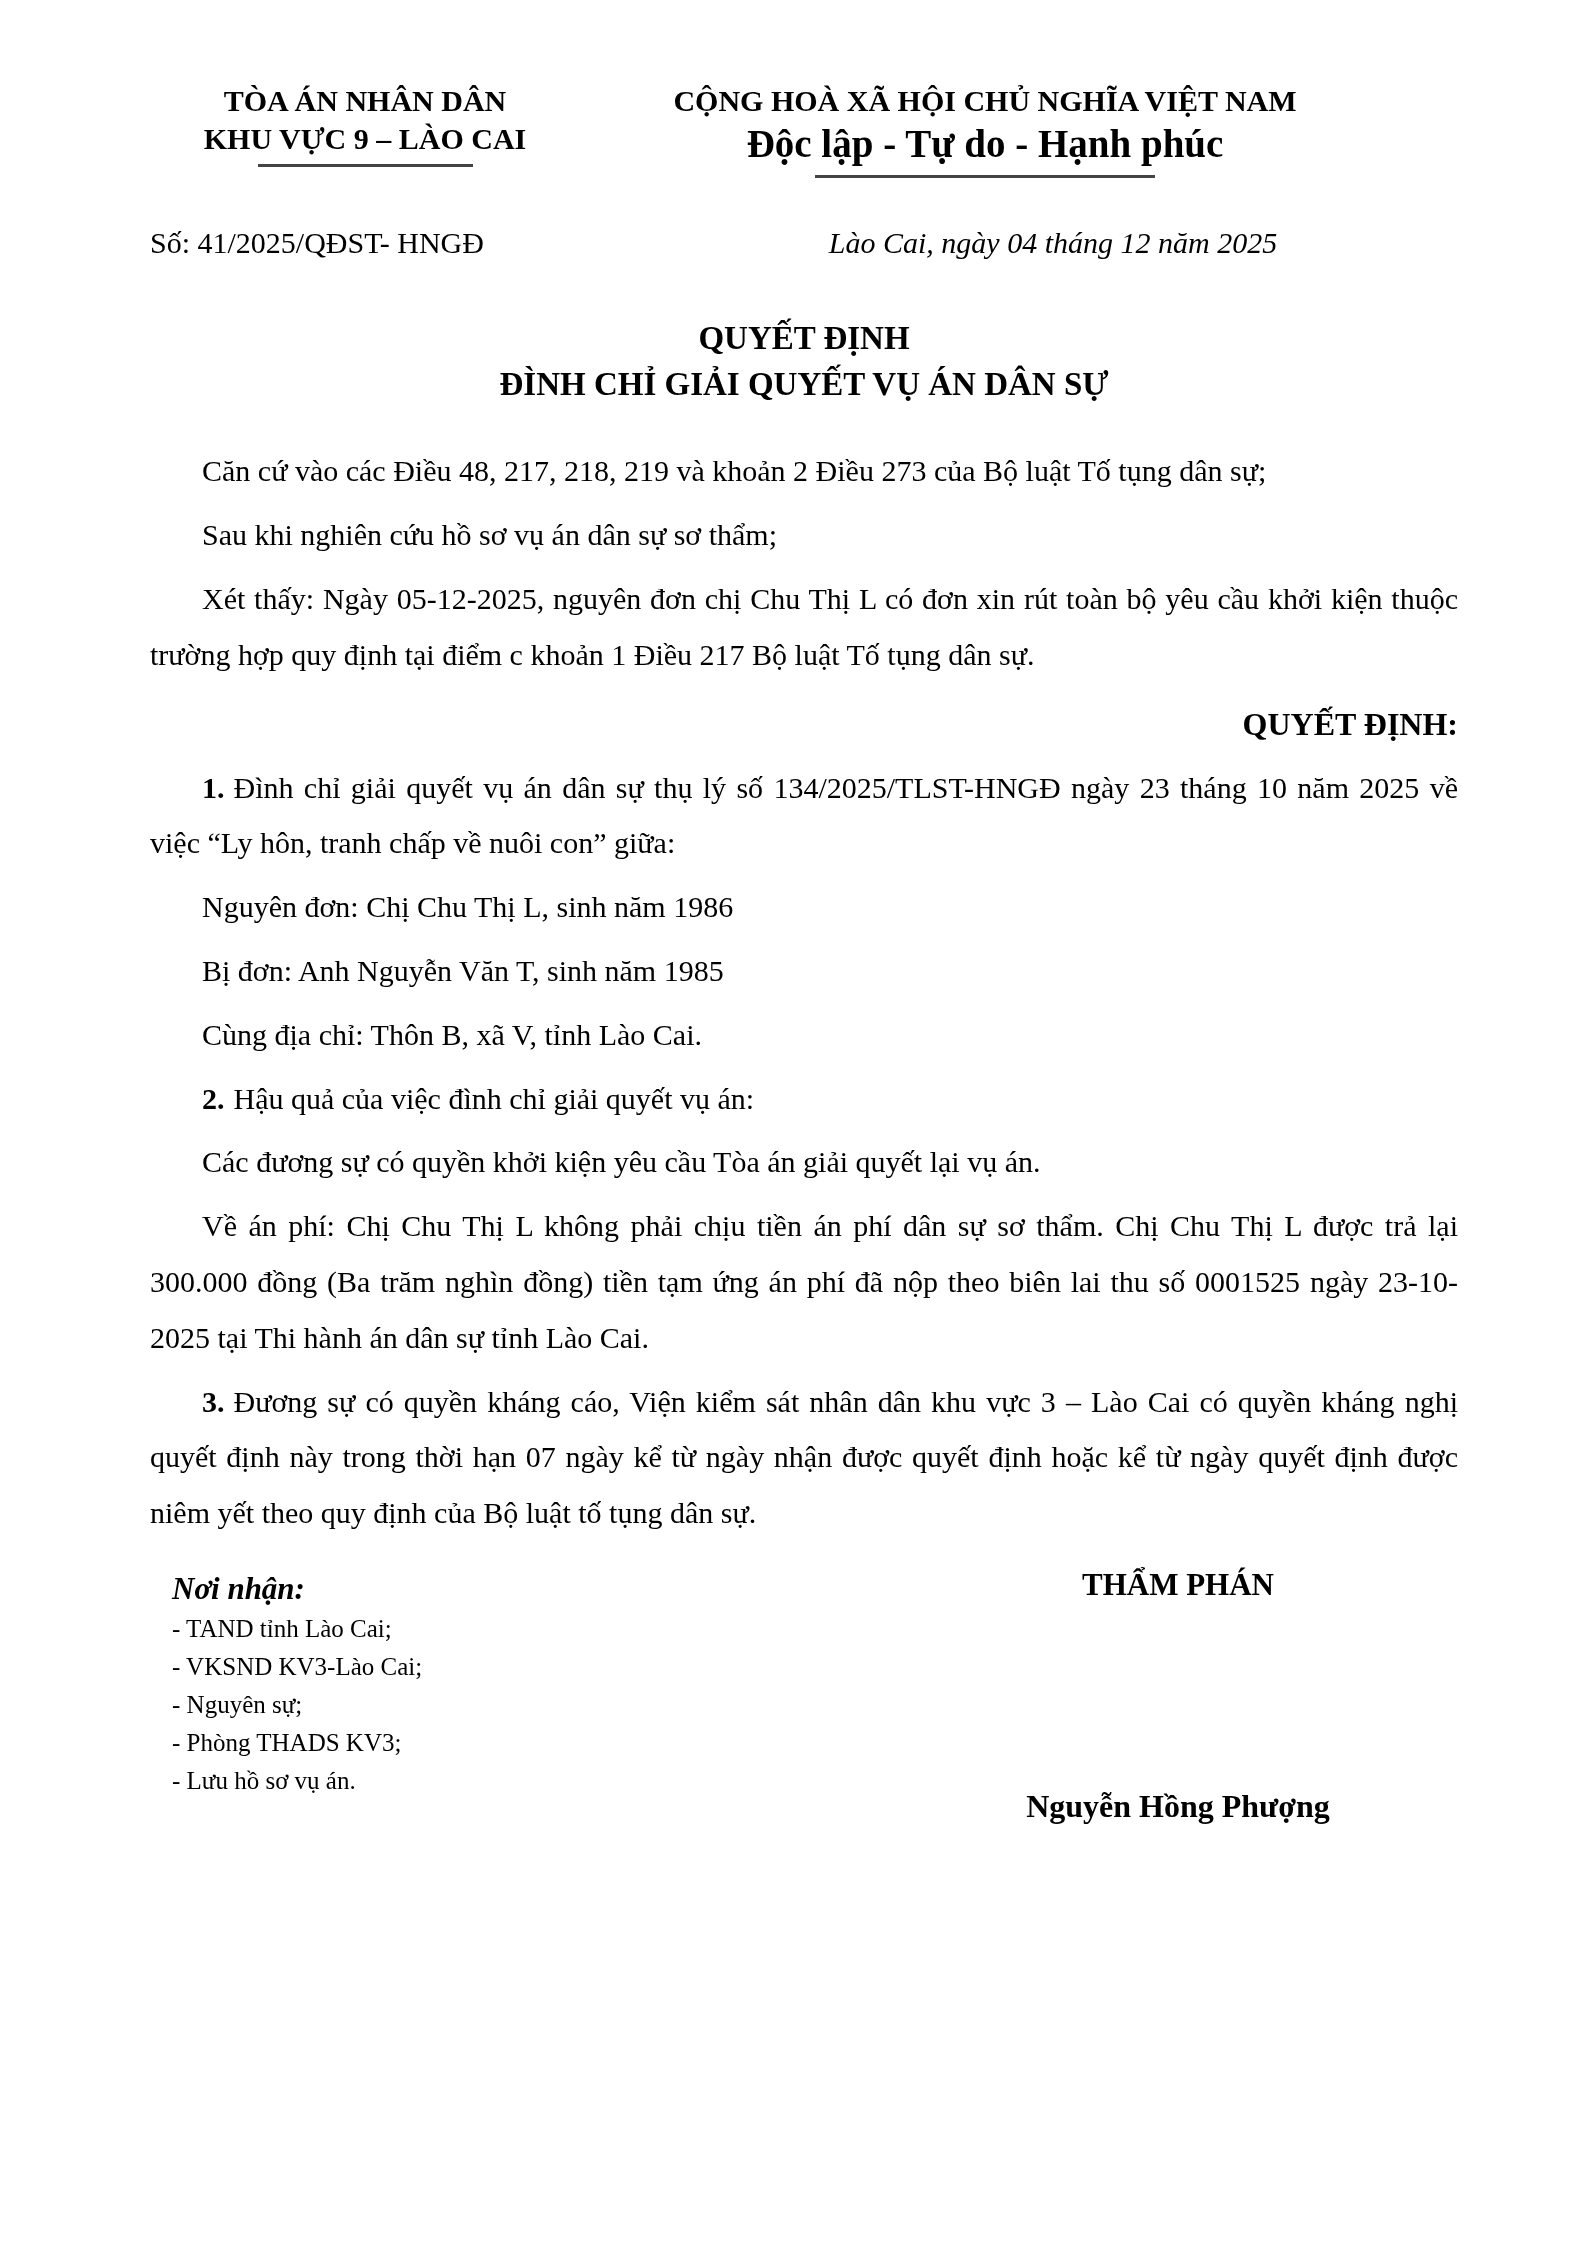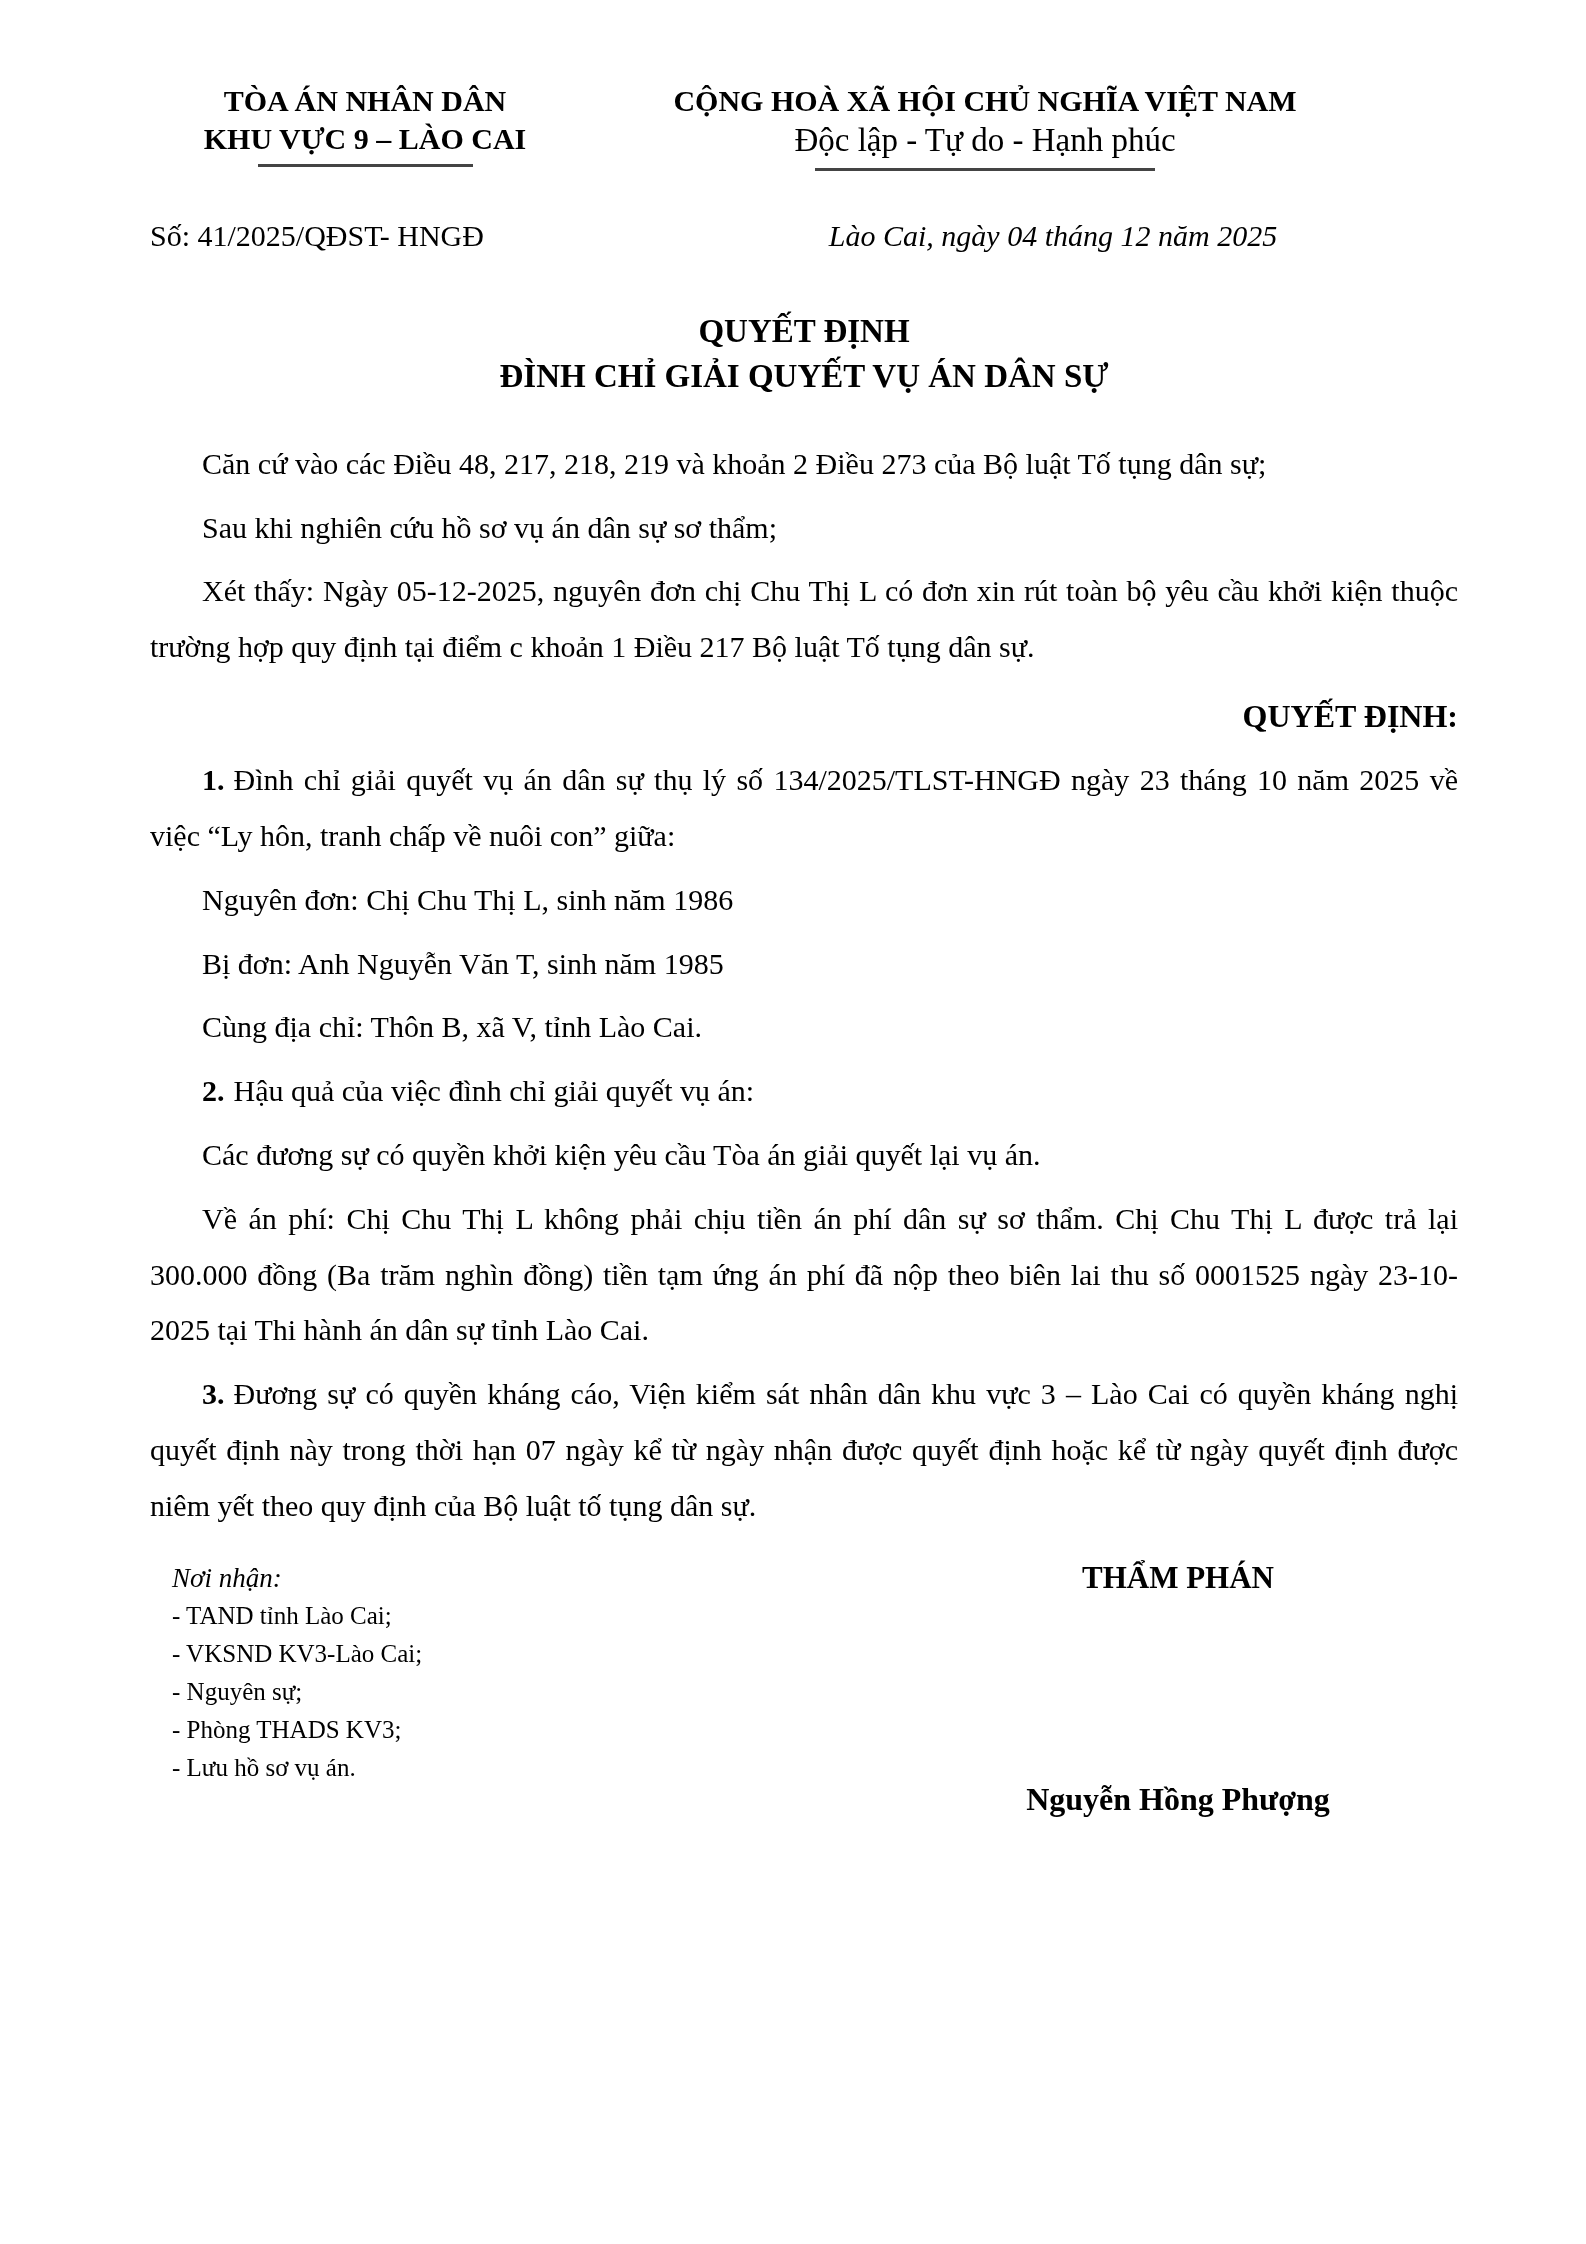--- a/index.html
+++ b/index.html
@@ -13,21 +13,21 @@
     box-sizing: border-box;
     padding: 82px 128px 0 150px;
     overflow: hidden;
   }
 
   
   .hdr { display: flex; align-items: flex-start; }
   .hdr-left { width: 430px; text-align: center; }
   .hdr-right { width: 810px; text-align: center; }
   .hdr-line { font-weight: bold; font-size: 30px; line-height: 1.25; white-space: nowrap; }
-  .hdr-line2 { font-weight: normal; font-size: 33px; line-height: 1.25; white-space: nowrap; }
+  .hdr-line2 { font-weight: bold; font-size: 39px; line-height: 1.25; white-space: nowrap; }
   .rule { border-bottom: 3px solid #444; margin: 7px auto 0 auto; }
   .rule-left { width: 215px; }
   .rule-right { width: 340px; }
 
   .numrow { display: flex; justify-content: space-between; align-items: baseline; margin-top: 48px; gap: 34px; }
   .doc-number { font-size: 30px; white-space: nowrap; }
   .place-date-wrap { width: 810px; text-align: center; }
   .place-date { font-size: 30px; font-style: italic; white-space: nowrap; }
 
   
@@ -48,21 +48,21 @@
     font-weight: bold;
     font-size: 32px;
     text-align: right;
     margin: 16px 0 10px 0;
     line-height: 1.6;
   }
 
   
   .footer { display: flex; justify-content: space-between; margin-top: 26px; }
   .recipients { width: 620px; margin-left: 22px; }
-  .recipients-label { font-weight: normal; font-style: italic; font-size: 27px; line-height: 1.4; }
+  .recipients-label { font-weight: bold; font-style: italic; font-size: 31px; line-height: 1.4; }
   .recipient-item { font-size: 25px; line-height: 1.52; }
   .judge-col { width: 560px; text-align: center; }
   .judge-title { font-weight: bold; font-size: 31px; white-space: nowrap; }
   .judge-name { font-weight: bold; font-size: 32px; margin-top: 185px; white-space: nowrap; }
 </style>
 </head>
 <body>
 
 <div class="page">
 

